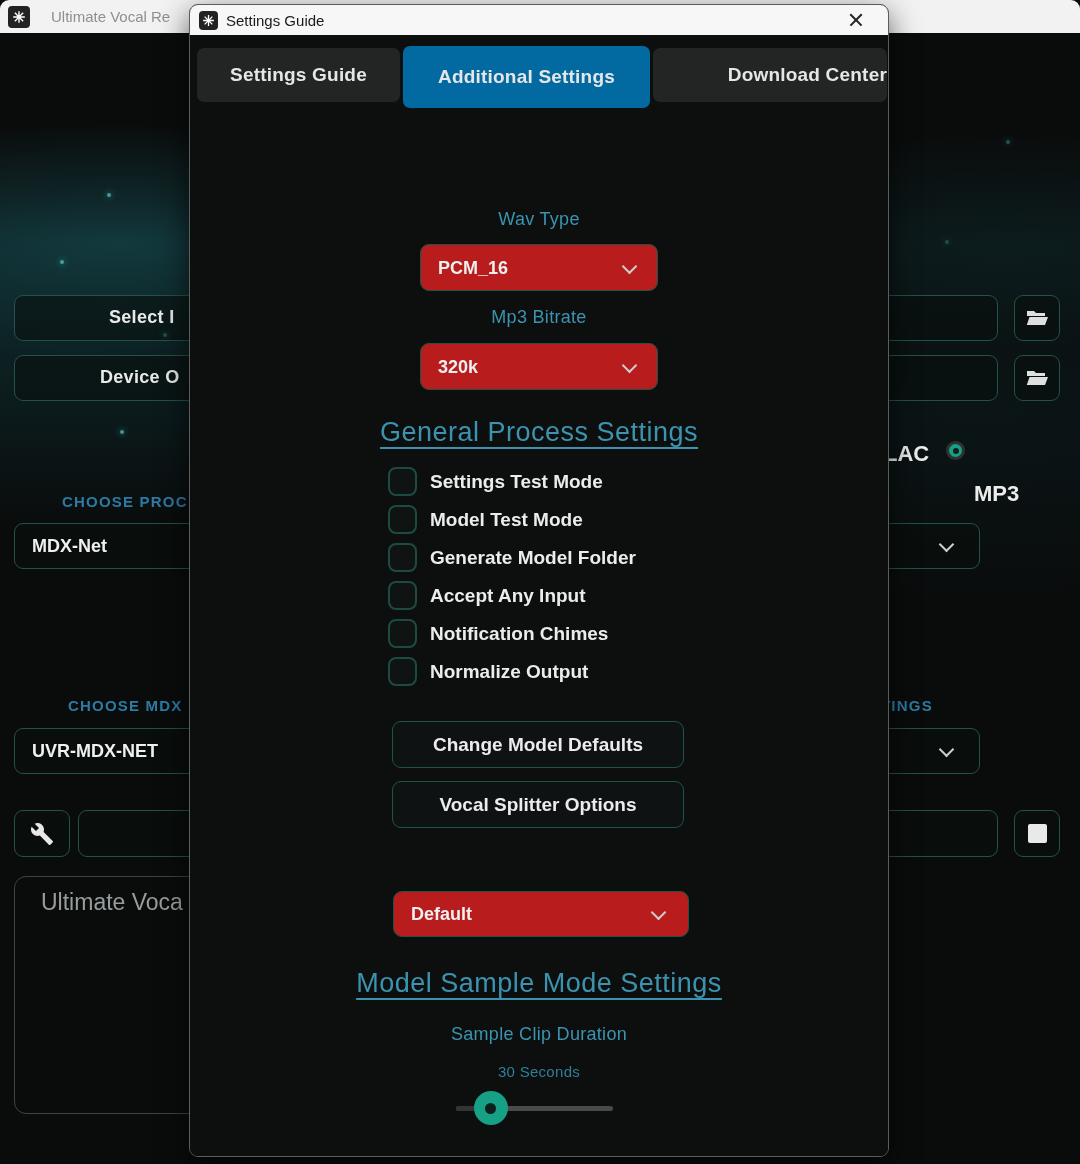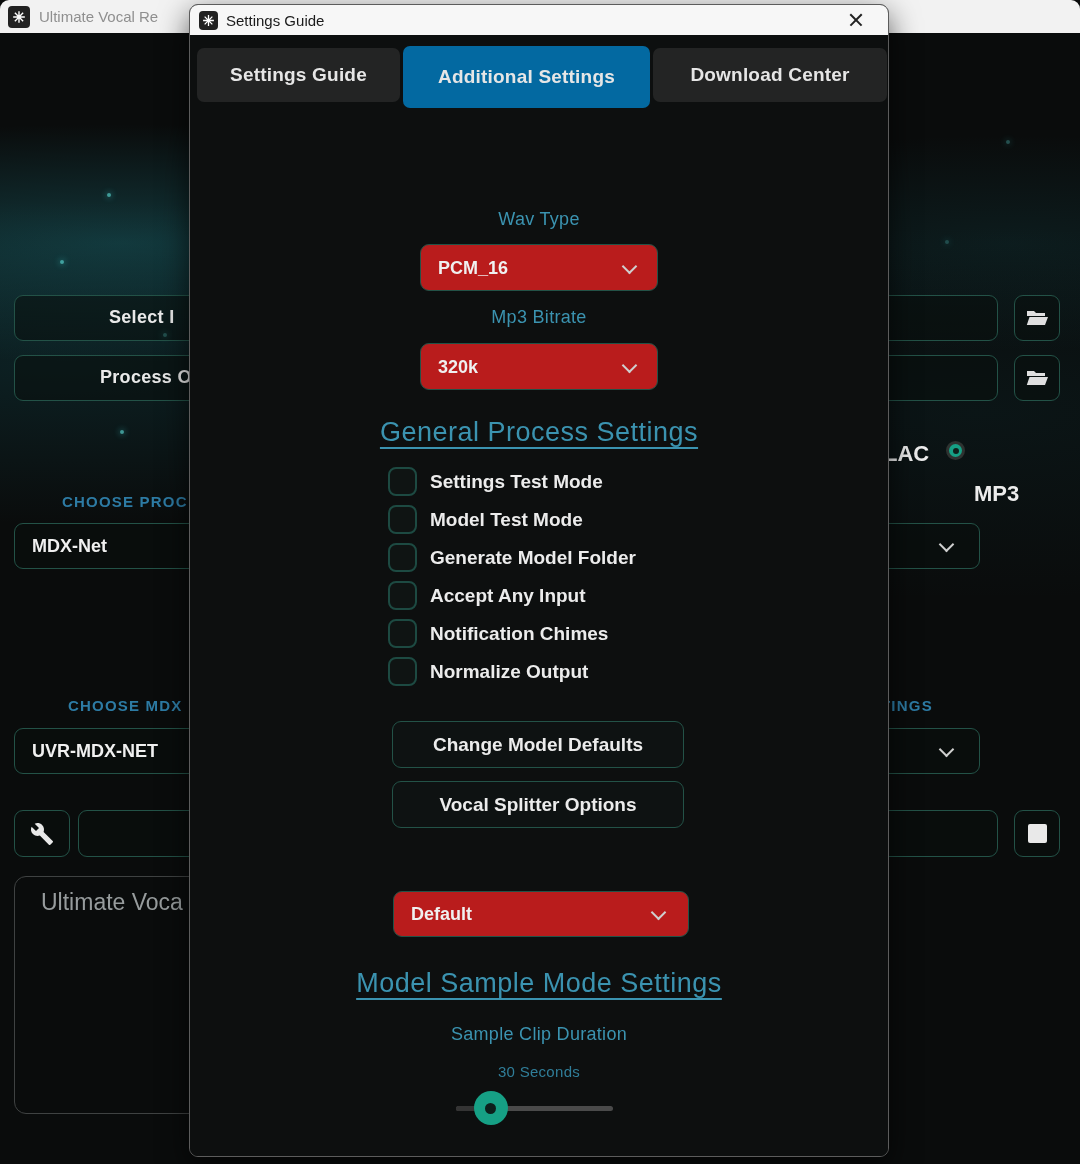--- a/index.html
+++ b/index.html
@@ -12,21 +12,21 @@
   .mw-titlebar {
     position:absolute; left:0; top:0; width:1080px; height:33px;
     background:#f2f2f2; border-radius:9px 9px 0 0;
     display:flex; align-items:center; z-index:1;
   }
   .app-icon {
     width:22px; height:22px; border-radius:4px; background:#222;
     display:flex; align-items:center; justify-content:center; flex:0 0 auto;
   }
   .mw-titlebar .app-icon { margin-left:8px; }
-  .mw-title { margin-left:9px; font-size:15px; color:#8f8f8f; white-space:nowrap; }
+  .mw-title { margin-left:21px; font-size:15px; color:#8f8f8f; white-space:nowrap; }
   .win-btn { position:absolute; top:0; width:46px; height:32px; display:flex; align-items:center; justify-content:center; }
   .glyph-min { width:13px; height:1.5px; background:#9a9a9a; }
   .glyph-max { width:12px; height:12px; border:1.5px solid #a2a2a2; border-radius:2px; }
   .glyph-x { position:relative; width:14px; height:14px; }
   .glyph-x::before,.glyph-x::after {
     content:""; position:absolute; left:-1px; top:6px; width:16px; height:1.6px; background:#9a9a9a;
   }
   .glyph-x::before { transform:rotate(45deg); } .glyph-x::after { transform:rotate(-45deg); }
   .mw-body {
     position:absolute; left:0; top:33px; width:1080px; height:1131px;
@@ -137,21 +137,21 @@
     <div class="dot" style="left:60px; top:227px;"></div>
     <div class="dot" style="left:120px; top:397px;"></div>
     <div class="dot" style="left:1006px; top:107px; opacity:.5;"></div>
     <div class="dot" style="left:945px; top:207px; opacity:.4;"></div>
   </div>
 
   <div class="tealbox" style="left:14px; top:295px; width:400px; height:46px;">
     <span class="btn-label" style="position:absolute; left:94px; top:11px;">Select I</span>
   </div>
   <div class="tealbox" style="left:14px; top:355px; width:400px; height:46px;">
-    <span class="btn-label" style="position:absolute; left:85px; top:11px;">Process O</span>
+    <span class="btn-label" style="position:absolute; left:85px; top:11px;">Device O</span>
   </div>
   <div class="tealbox" style="left:520px; top:295px; width:478px; height:46px;"></div>
   <div class="tealbox" style="left:520px; top:355px; width:478px; height:46px;"></div>
   <div class="tealbox" style="left:1014px; top:295px; width:46px; height:46px; display:flex; align-items:center; justify-content:center;">
     <svg class="icon-btn-glyph" viewBox="0 0 24 24">
         <path fill="#dfdfdf" d="M2 5h7l2 2h9v3H2z"></path>
         <path fill="#dfdfdf" d="M4.5 11H23l-3 8H1.8z"></path>
       </svg>
   </div>
   <div class="tealbox" style="left:1014px; top:355px; width:46px; height:46px; display:flex; align-items:center; justify-content:center;">
@@ -211,21 +211,21 @@
     </div>
 
     <div class="dlg-body">
 
       <div class="tab" style="left:7px; top:13px; width:203px; height:54px;">
         <span>Settings Guide</span>
       </div>
       <div class="tab active" style="left:213px; top:11px; width:247px; height:62px;">
         <span>Additional Settings</span>
       </div>
-      <div class="tab" style="left:463px; top:13px; width:234px; height:54px;">
+      <div class="tab" style="left:463px; top:13px; width:234px; height:54px;justify-content:flex-end;">
         <span>Download Center</span>
       </div>
 
       <div class="sublabel" style="top:174px;">Wav Type</div>
       <div class="dlg-dd" style="left:230px; top:209px; width:238px; height:47px;">
         <span class="dd-text">PCM_16</span>
         <span class="chev" style="right:20px;"></span>
       </div>
       <div class="sublabel" style="top:272px;">Mp3 Bitrate</div>
       <div class="dlg-dd" style="left:230px; top:308px; width:238px; height:47px;">

